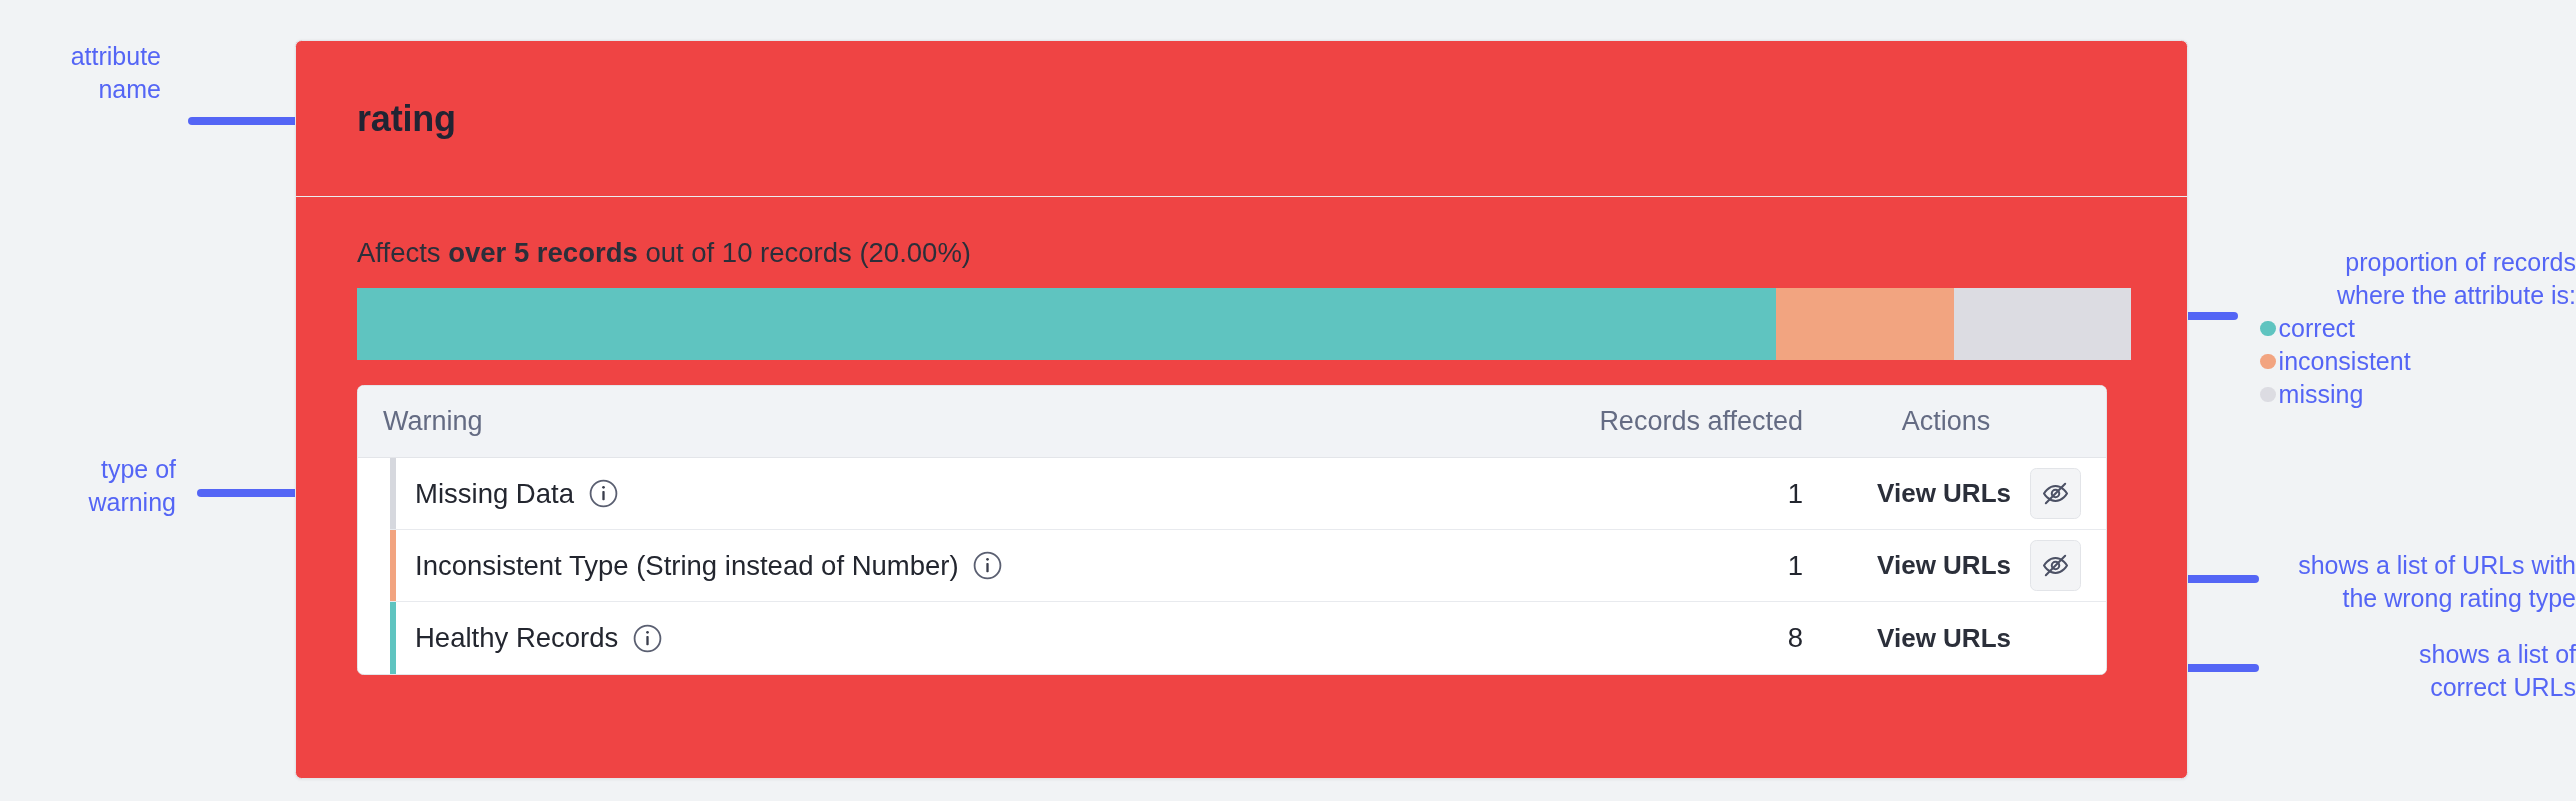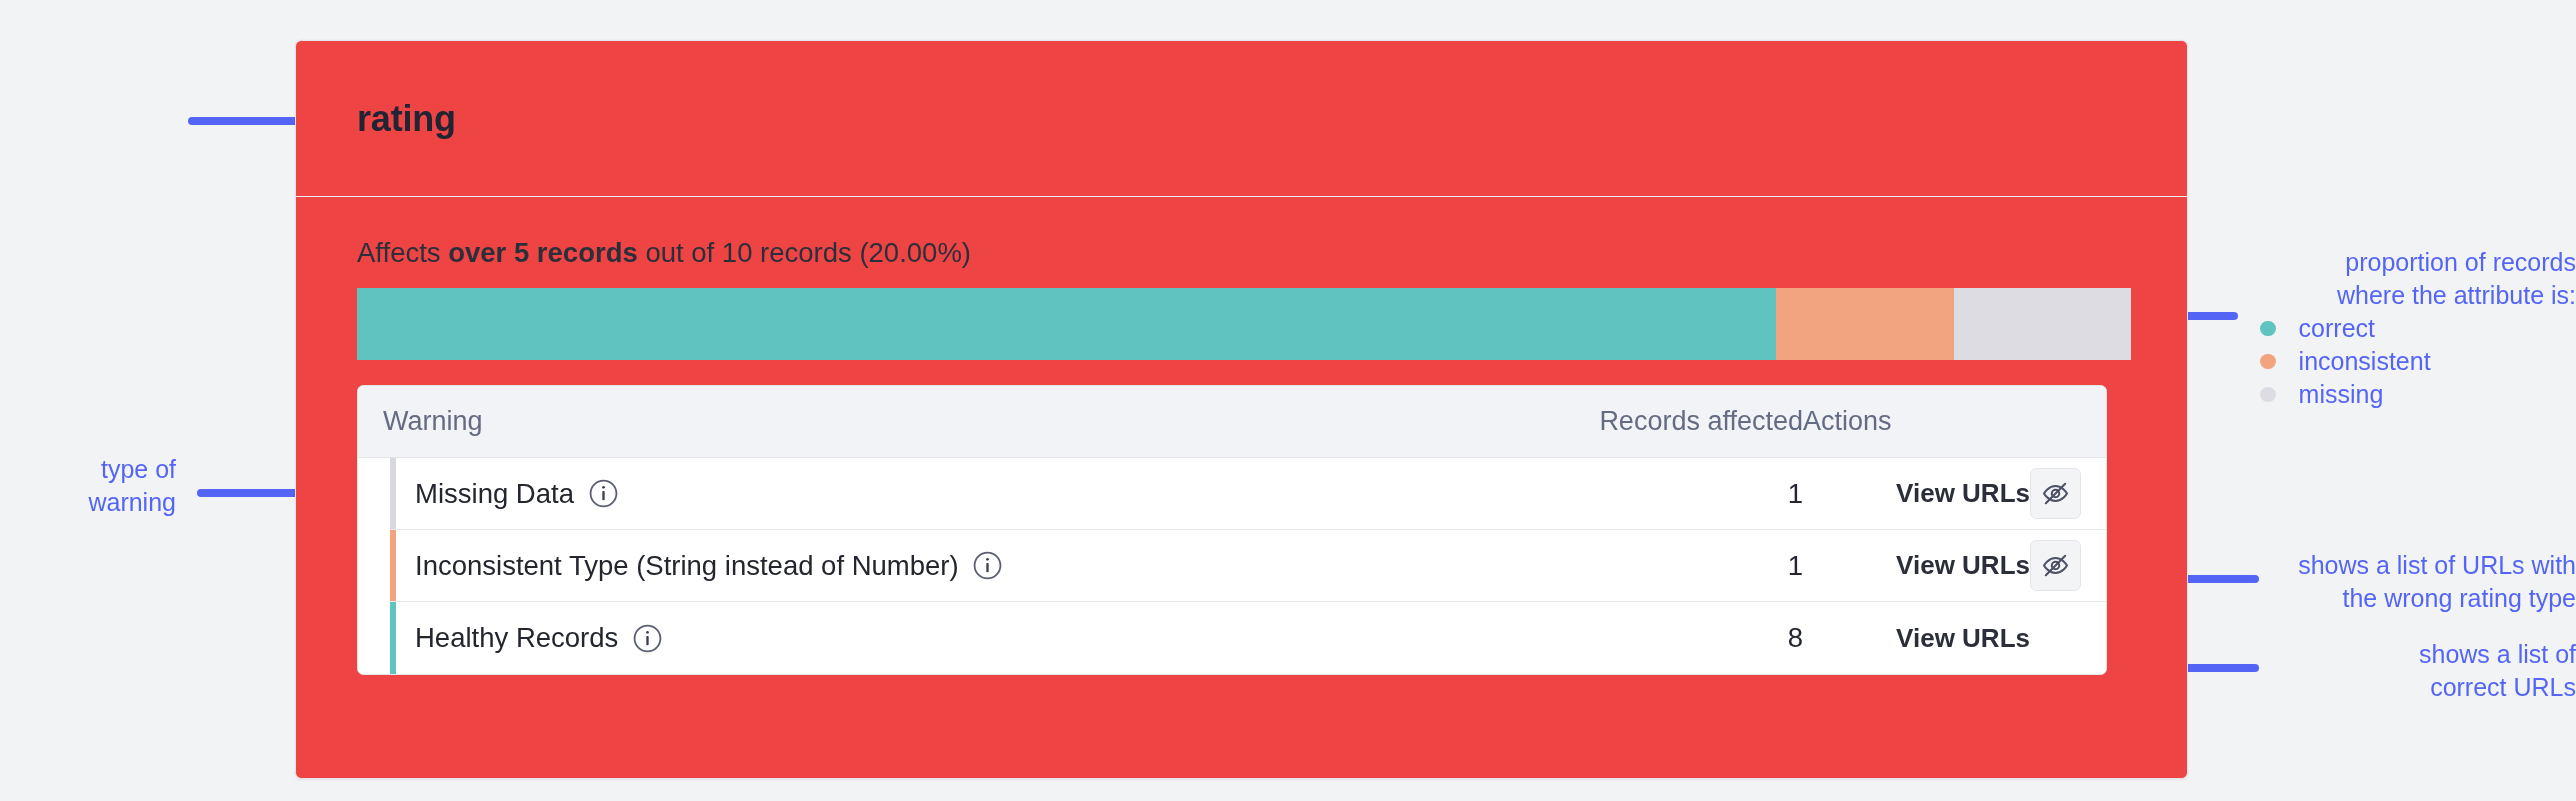--- a/index.html
+++ b/index.html
@@ -21,21 +21,21 @@
     font-family: "Liberation Sans", sans-serif;
   }
   .anno-right { text-align: right; }
   .anno-left  { text-align: right; }
   .leader {
     position: absolute;
     height: 8.3px;
     border-radius: 4.6px;
     background: #5465f5;
   }
-  .legend-row { display: flex; align-items: center; gap: 23px; }
+  .legend-row { display: flex; align-items: center; gap: 3px; }
   .legend-dot {
     width: 15.6px; height: 15.6px; border-radius: 50%;
     display: inline-block; flex: 0 0 auto;
   }
 
   
   .card {
     position: absolute;
     left: 295px; top: 40px;
     width: 1893px; height: 739px;
@@ -89,21 +89,21 @@
     display: flex;
     align-items: center;
     border-bottom: 0.9px solid #e3e5e9;
   }
   .th {
     font-size: 27px;
     color: #646b83;
   }
   .col-warning { flex: 1 1 auto; padding-left: 25px; }
   .col-records { width: 385px; text-align: right; }
-  .col-actions { width: 303px; text-align: left; padding-right: 17px; }
+  .col-actions { width: 303px; text-align: center; padding-right: 17px; }
 
   .trow {
     display: flex;
     align-items: center;
     height: 72px;
     border-bottom: 0.9px solid #e8eaee;
     background: #fff;
     position: relative;
     margin-left: 32px;
   }
@@ -125,20 +125,21 @@
   .cell-records {
     width: 385px; text-align: right;
     font-size: 27.5px; color: #23262f;
   }
   .cell-actions {
     width: 303px;
     padding-right: 25px;
     display: flex;
     align-items: center;
     justify-content: flex-end;
+    gap: 19px;
   }
   .view-urls {
     font-size: 26px;
     font-weight: bold;
     color: #2b2f3a;
     white-space: nowrap;
   }
   .icon-btn {
     width: 51px; height: 51px;
     border: 0.9px solid #e2e4e8;
@@ -152,20 +153,24 @@
     width: 31px; height: 31px;
     flex: 0 0 auto;
     display: inline-flex; align-items: center; justify-content: center;
   }
 </style>
 </head>
 <body>
 
 <div class="stage">
 
+  <div class="anno anno-left" style="left:0; top:40px; width:161px;">
+    <div>attribute</div>
+    <div>name</div>
+  </div>
   <div class="leader" style="left:188px; top:117px; width:165px;"></div>
 
   <div class="anno anno-left" style="left:0; top:453px; width:176px;">
     <div>type of</div>
     <div>warning</div>
   </div>
   <div class="leader" style="left:197px; top:489px; width:188px;"></div>
 
   <div class="anno anno-right" style="left:2260px; top:246px; width:316px;">
     <div>proportion of records</div>

